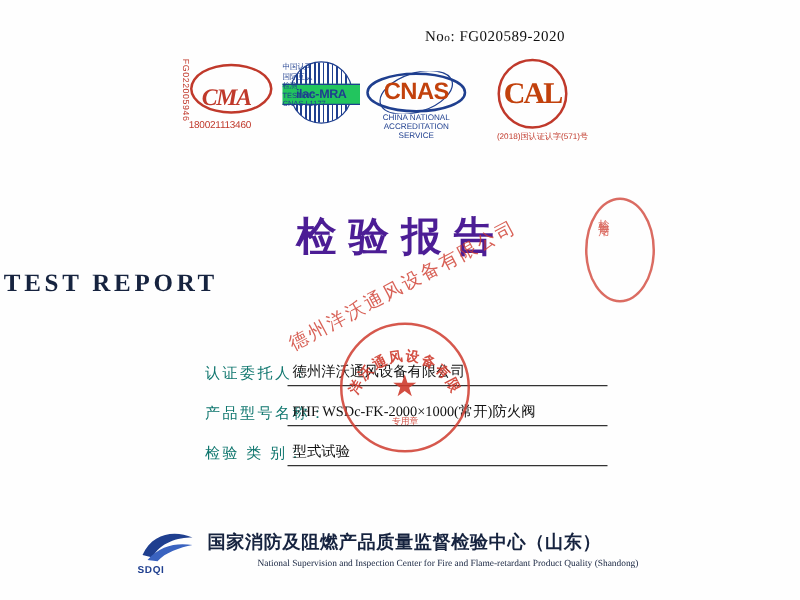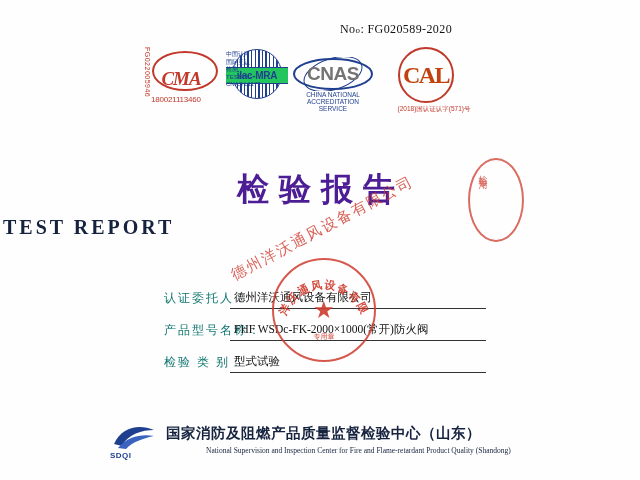--- a/index.html
+++ b/index.html
@@ -161,21 +161,21 @@
   .cnas-word {
     position: absolute;
     left: 0; top: 6px;
     width: 82px; height: 34px;
     display: flex;
     align-items: center;
     justify-content: center;
     font-family: "Liberation Sans", sans-serif;
     font-weight: bold;
     font-size: 19px;
-    color: #737373;
+    color: #c2410c;
     letter-spacing: -0.5px;
   }
   .cnas-sub {
     position: absolute;
     left: 0;
     top: 40px;
     width: 82px;
     text-align: center;
     font-size: 6.5px;
     color: #1f3f8f;

